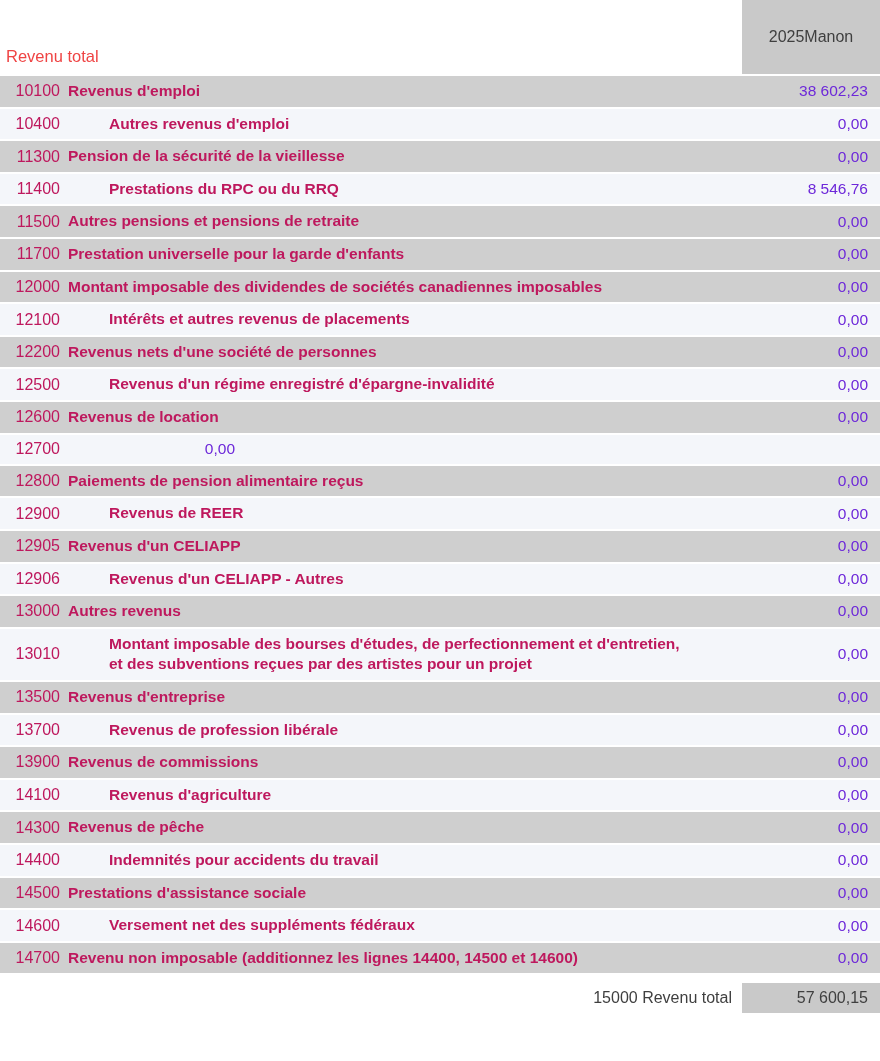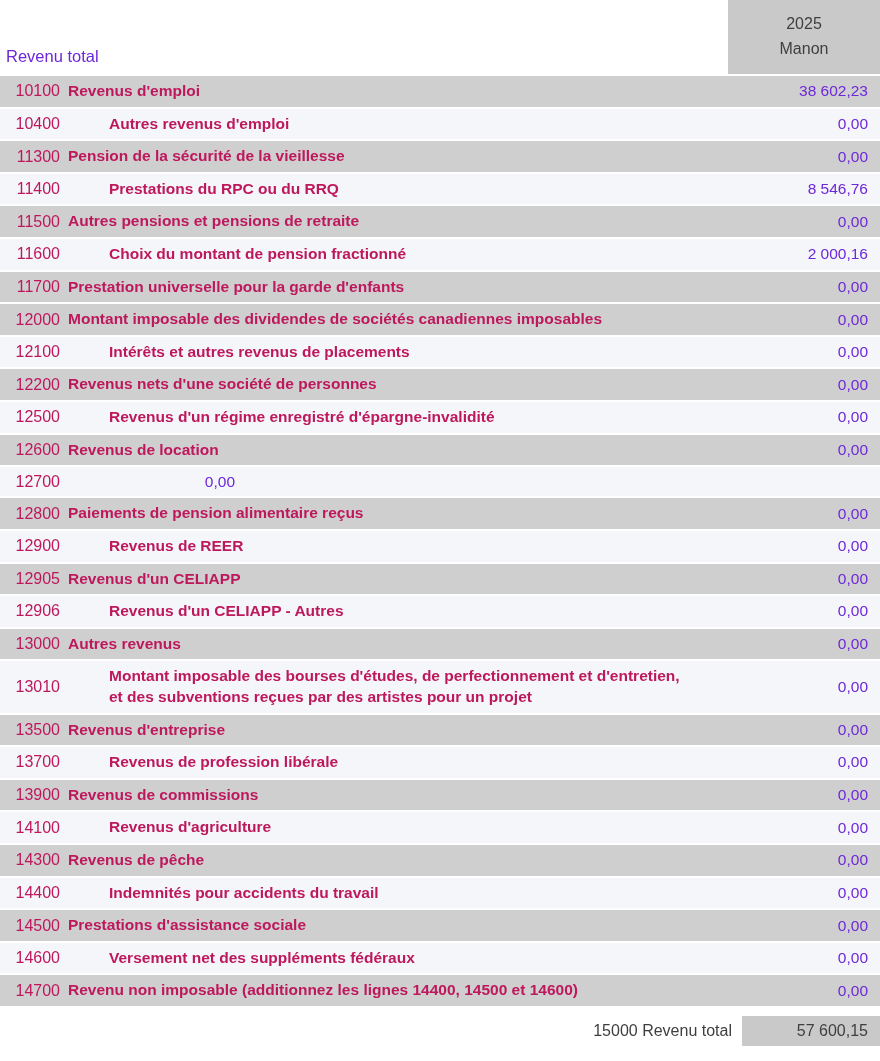--- a/index.html
+++ b/index.html
@@ -26,28 +26,28 @@
     display: flex;
     align-items: stretch;
     height: 74px;
   }
   .header-title {
     flex: 1 1 auto;
     display: flex;
     align-items: flex-end;
     padding: 0 0 8px 6px;
     font-size: 16.5px;
-    color: #6d28d9;
+    color: #ef4444;
   }
   .header-col {
-    width: 152px;
+    width: 138px;
     background: #c9c9c9;
     color: #3f3f3f;
     display: flex;
-    flex-direction: column;
+    flex-direction: row;
     align-items: center;
     justify-content: center;
     font-size: 16px;
     line-height: 1.55;
   }
   .header-col span { display: block; text-align: center; }
 
   
   .rows {
     border-top: 2px solid #ffffff;
@@ -164,25 +164,20 @@
       <div class="row even">
         <div class="cell-code">11400</div>
         <div class="cell-label">Prestations du RPC ou du RRQ</div>
         <div class="cell-amount">8 546,76</div>
       </div>
       <div class="row odd">
         <div class="cell-code">11500</div>
         <div class="cell-label">Autres pensions et pensions de retraite</div>
         <div class="cell-amount">0,00</div>
       </div>
-      <div class="row even">
-        <div class="cell-code">11600</div>
-        <div class="cell-label">Choix du montant de pension fractionné</div>
-        <div class="cell-amount">2 000,16</div>
-      </div>
       <div class="row odd">
         <div class="cell-code">11700</div>
         <div class="cell-label">Prestation universelle pour la garde d'enfants</div>
         <div class="cell-amount">0,00</div>
       </div>
       <div class="row odd tall">
         <div class="cell-code">12000</div>
         <div class="cell-label">Montant imposable des dividendes de sociétés canadiennes imposables</div>
         <div class="cell-amount">0,00</div>
       </div>

